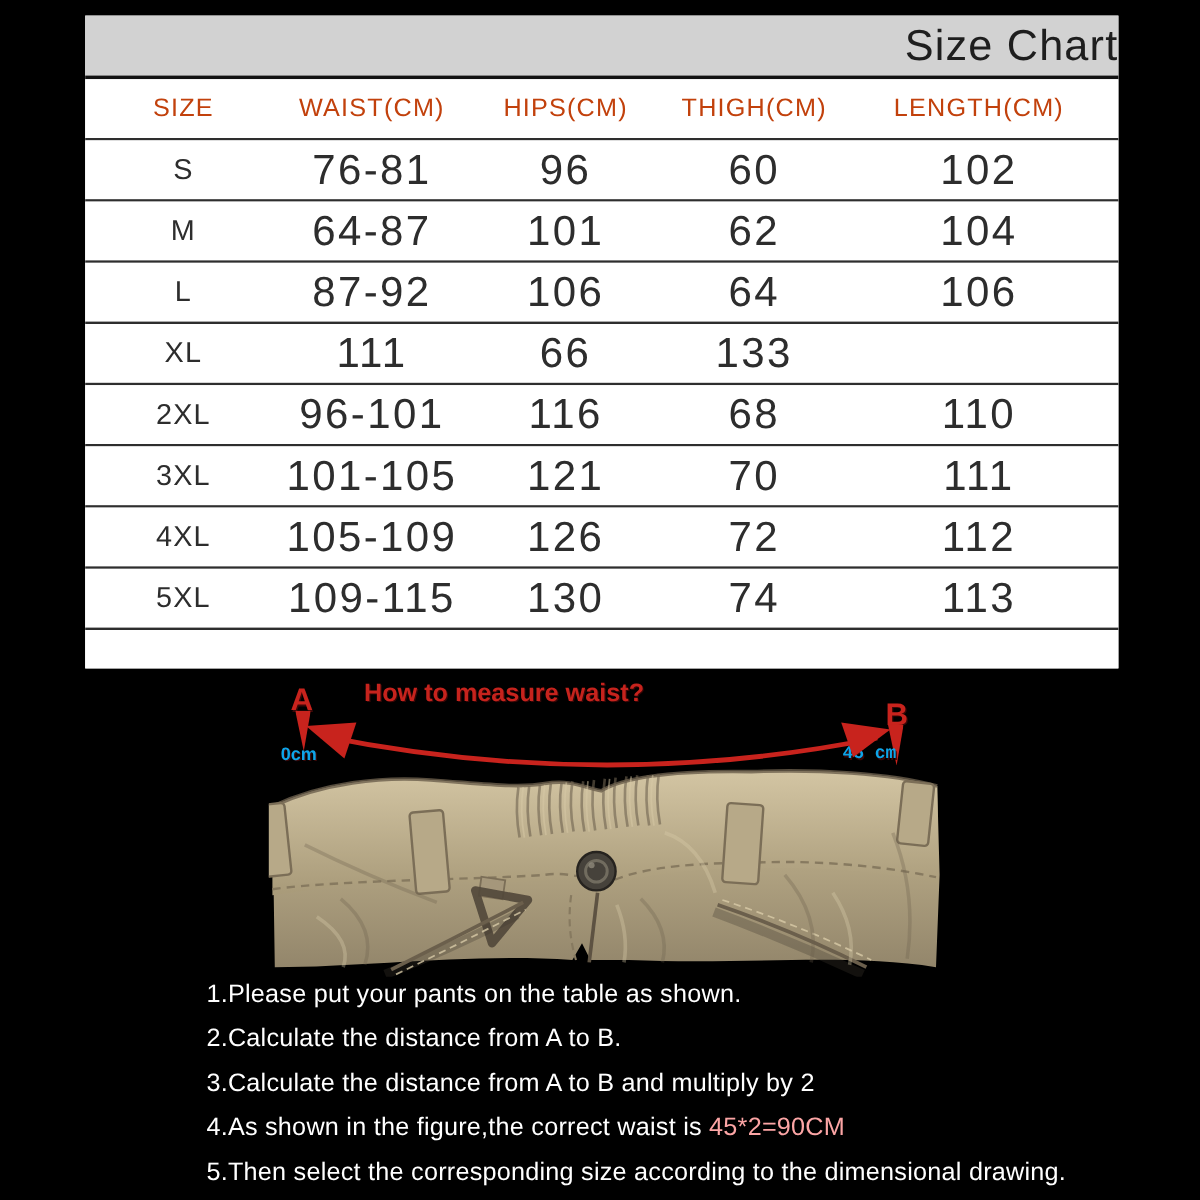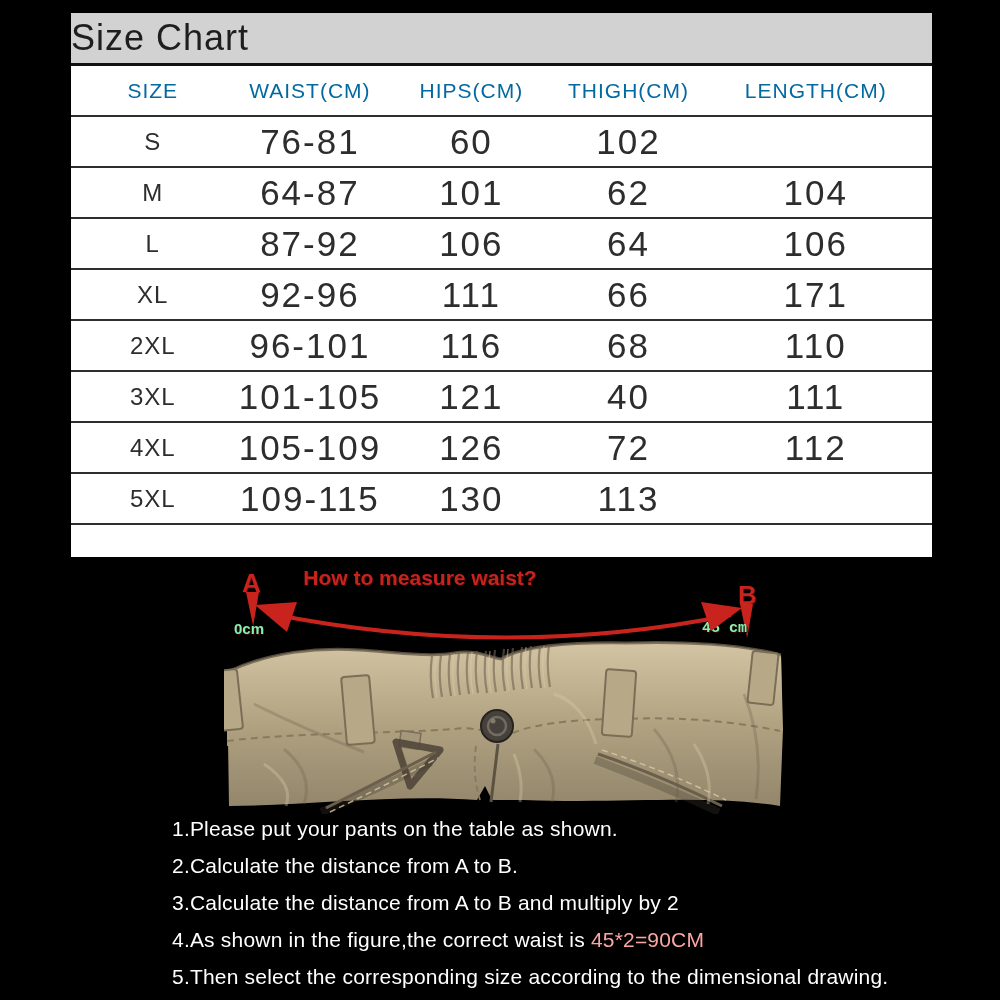--- a/index.html
+++ b/index.html
@@ -2,38 +2,38 @@
 <html><head>
 <meta charset="utf-8">
 <style>
   html,body{margin:0;padding:0;background:#000;}
   .canvas{position:relative;width:1000px;height:1000px;background:#000;overflow:hidden;
           font-family:"Liberation Sans",sans-serif;}
 
   
   .size-table{position:absolute;left:71px;top:13px;width:861px;background:#fff;}
   .table-title{height:50px;line-height:50px;background:#d2d2d2;border-bottom:3px solid #121212;
-               text-align:left;font-size:36px;letter-spacing:1px;color:#1e1e1e;
+               text-align:right;font-size:36px;letter-spacing:1px;color:#1e1e1e;
                font-family:"Liberation Sans",sans-serif;}
   .trow{display:grid;grid-template-columns:19% 17.5% 20% 16.5% 27%;align-items:center;
         height:49px;border-bottom:2px solid #2e2e2e;background:#fff;}
   .trow div{text-align:center;color:#2d2d2d;white-space:nowrap;}
-  .thead div{font-size:21px;letter-spacing:1px;color:#0369a1;}
+  .thead div{font-size:21px;letter-spacing:1px;color:#c2410c;}
   .tdata div{font-size:35px;letter-spacing:2px;font-weight:300;}
   .tdata .c-size{font-size:24px;letter-spacing:1px;}
   .bottom-strip{height:32px;background:#fff;}
 
   
   .measure-question{position:absolute;left:0;top:566px;width:840px;text-align:center;
                     font-size:21px;font-weight:bold;color:#c6231d;text-shadow:1px 1px 0 #360606;}
   .marker-letter{position:absolute;font-size:26px;font-weight:bold;color:#c8231d;
                  text-shadow:1px 1px 0 #3a0707;}
   .marker-pin{position:absolute;width:13px;height:34px;background:#c8231d;
               clip-path:polygon(0 0,100% 0,55% 100%);}
-  .marker-value{position:absolute;font-size:15px;font-weight:bold;color:#86efac;
+  .marker-value{position:absolute;font-size:15px;font-weight:bold;color:#0ea5e9;
                 text-shadow:1px 1px 0 #3a0707;white-space:nowrap;}
   #a-letter{left:242px;top:568px;}
   #a-pin{left:246px;top:592px;}
   #a-value{left:234px;top:620px;}
   #b-letter{left:738px;top:580px;}
   #b-pin{left:740px;top:604px;}
   #b-value{left:702px;top:620px;font-family:Liberation Mono, monospace;}
   .curve-svg{position:absolute;left:225px;top:558px;width:560px;height:125px;}
   .pants-svg{position:absolute;left:224px;top:634px;width:562px;height:180px;}
 
@@ -55,69 +55,70 @@
       <div>SIZE</div>
       <div>WAIST(CM)</div>
       <div>HIPS(CM)</div>
       <div>THIGH(CM)</div>
       <div>LENGTH(CM)</div>
     </div>
 
     <div class="trow tdata">
       <div class="c-size">S</div>
       <div>76-81</div>
+      <div>96</div>
       <div>60</div>
       <div>102</div>
     </div>
     <div class="trow tdata">
       <div class="c-size">M</div>
       <div>64-87</div>
       <div>101</div>
       <div>62</div>
       <div>104</div>
     </div>
     <div class="trow tdata">
       <div class="c-size">L</div>
       <div>87-92</div>
       <div>106</div>
       <div>64</div>
       <div>106</div>
     </div>
     <div class="trow tdata">
       <div class="c-size">XL</div>
-      <div>92-96</div>
       <div>111</div>
       <div>66</div>
-      <div>171</div>
+      <div>133</div>
     </div>
     <div class="trow tdata">
       <div class="c-size">2XL</div>
       <div>96-101</div>
       <div>116</div>
       <div>68</div>
       <div>110</div>
     </div>
     <div class="trow tdata">
       <div class="c-size">3XL</div>
       <div>101-105</div>
       <div>121</div>
-      <div>40</div>
+      <div>70</div>
       <div>111</div>
     </div>
     <div class="trow tdata">
       <div class="c-size">4XL</div>
       <div>105-109</div>
       <div>126</div>
       <div>72</div>
       <div>112</div>
     </div>
     <div class="trow tdata">
       <div class="c-size">5XL</div>
       <div>109-115</div>
       <div>130</div>
+      <div>74</div>
       <div>113</div>
     </div>
     <div class="bottom-strip"></div>
   </section>
 
   <div class="measure-question">How to measure waist?</div>
 
   <span class="marker-letter" id="a-letter">A</span>
   <span class="marker-pin" id="a-pin"></span>
   <span class="marker-value" id="a-value">0cm</span>

